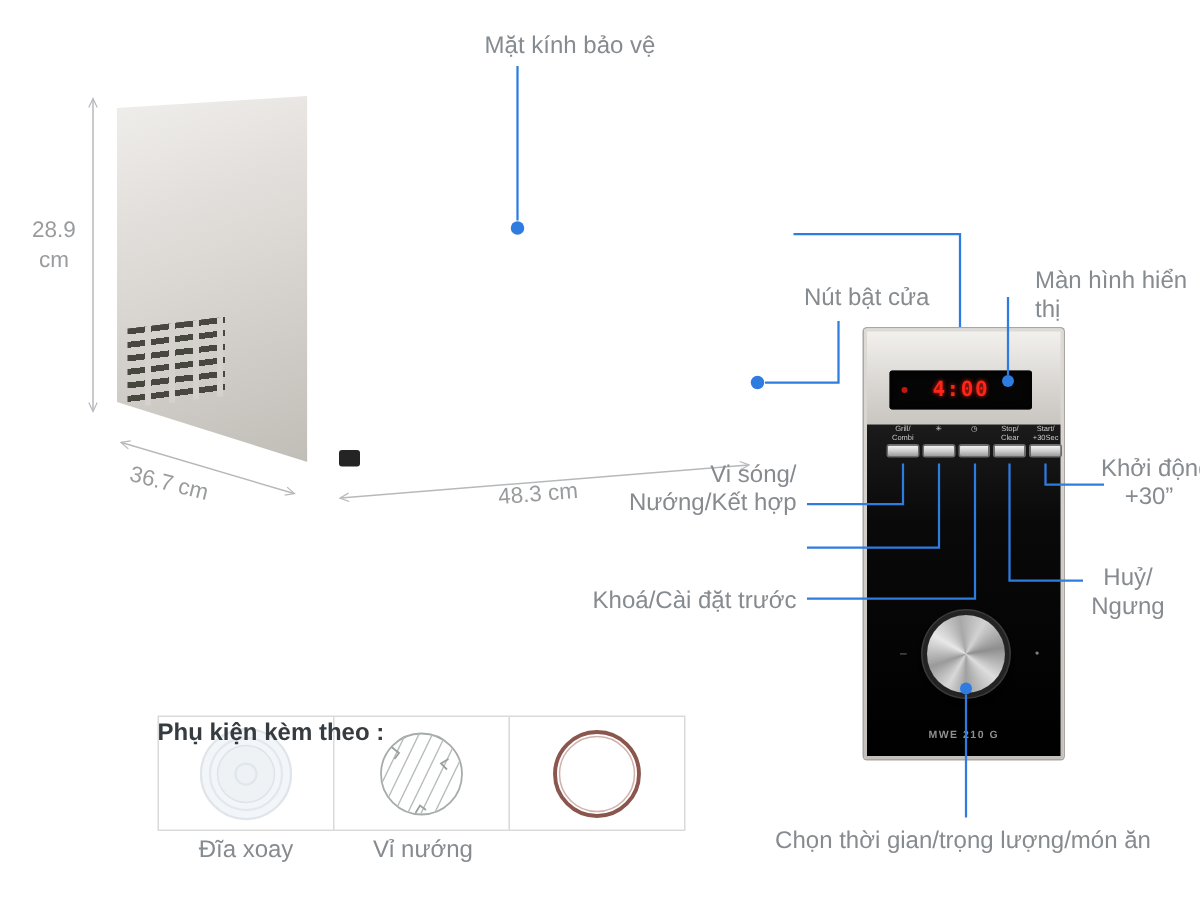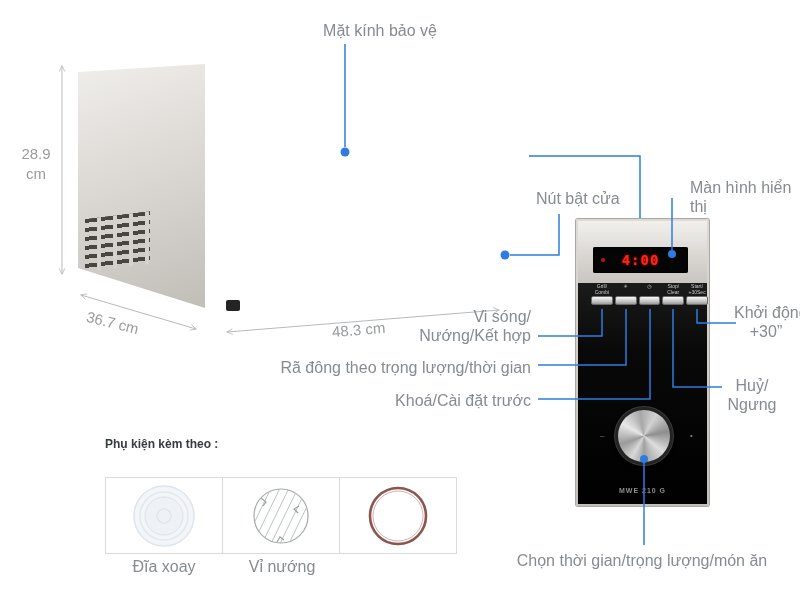--- a/index.html
+++ b/index.html
@@ -90,21 +90,21 @@
     background:linear-gradient(180deg,#f6f6f6,#cfcfcf 50%,#9d9d9d);}
   #cp-knob{position:absolute;left:40px;top:127px;width:52px;height:52px;border-radius:50%;
     background:conic-gradient(from 210deg,#d8d8d8,#9a9a9a 40deg,#e8e8e8 90deg,#a8a8a8 140deg,
       #d2d2d2 180deg,#8e8e8e 230deg,#dedede 280deg,#a0a0a0 330deg,#d8d8d8);
     box-shadow:0 0 0 3px #232323,0 0 0 4px #3a3a3a,0 3px 6px rgba(0,0,0,.7);}
   .knob-tick{position:absolute;color:#7d7d7d;font-size:8px;line-height:8px;}
   #cp-big-model{position:absolute;bottom:10px;left:0;width:100%;text-align:center;
     font-weight:bold;font-size:7px;letter-spacing:1px;color:#8f8f8f;}
 
   
-  #acc-heading{position:absolute;left:105px;top:437px;font-size:12px;font-weight:bold;
+  #acc-heading{position:absolute;left:105px;top:480px;font-size:16px;font-weight:bold;
     color:#363b40;z-index:7;}
   #acc-boxes{position:absolute;left:105px;top:477px;display:flex;z-index:2;}
   .acc-box{width:118px;height:77px;border:1px solid #dadada;background:#fff;box-sizing:border-box;
     display:flex;align-items:center;justify-content:center;}
   .acc-box + .acc-box{margin-left:-1px;}
   #acc-labels{position:absolute;left:105px;top:558px;display:flex;width:354px;z-index:7;}
   .acc-label{width:118px;text-align:center;font-size:16px;color:#868b90;}
 </style>
 </head>
 <body>
@@ -206,21 +206,20 @@
   <div class="callout center" style="left:734px;top:303px;width:64px;">
     <span class="line">Khởi động/</span>
     <span class="line">+30”</span>
   </div>
 
   <div class="callout right" style="right:269px;top:307px;width:160px;">
     <span class="line">Vi sóng/</span>
     <span class="line">Nướng/Kết hợp</span>
   </div>
 
-  <div class="callout right" style="right:269px;top:358px;width:300px;white-space:nowrap;">Rã đông theo trọng lượng/thời gian</div>
   <div class="callout right" style="right:269px;top:391px;width:200px;white-space:nowrap;">Khoá/Cài đặt trước</div>
 
   <div class="callout center" style="left:722px;top:376px;width:60px;">
     <span class="line">Huỷ/</span>
     <span class="line">Ngưng</span>
   </div>
 
   <div class="callout center" style="left:508px;top:551px;width:268px;white-space:nowrap;">Chọn thời gian/trọng lượng/món ăn</div>
 
   <div id="acc-heading">Phụ kiện kèm theo :</div>

